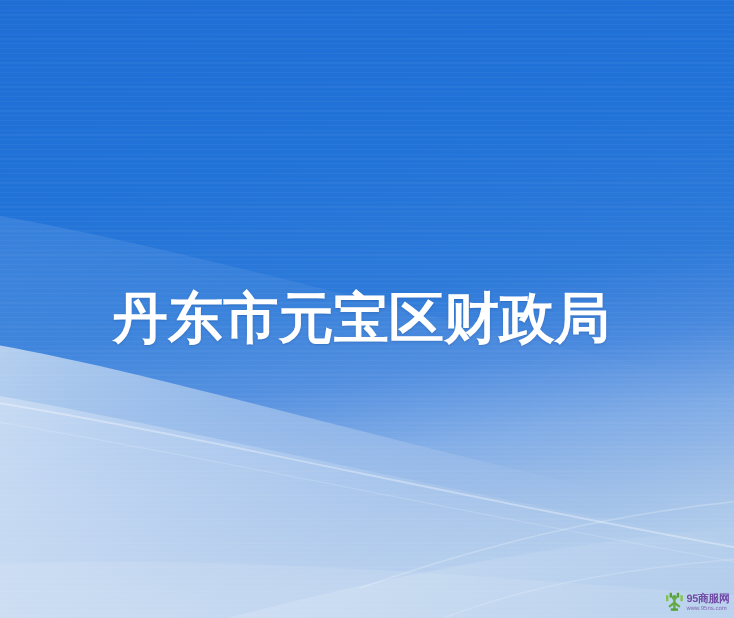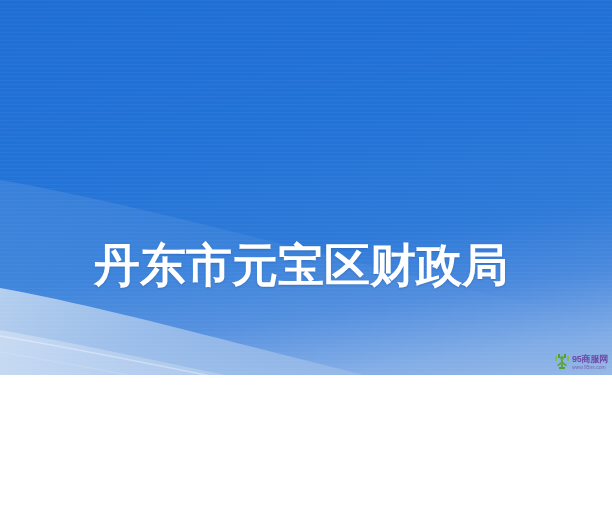--- a/index.html
+++ b/index.html
@@ -9,21 +9,21 @@
   body {
     width: 612px;
     height: 515px;
     overflow: hidden;
     font-family: "Liberation Sans", "DejaVu Sans", sans-serif;
   }
 
   #banner {
     position: relative;
     width: 612px;
-    height: 375px;
+    height: 515px;
     overflow: hidden;
     background: #2673d8;
   }
 
   
   .bg-svg {
     position: absolute;
     left: 0;
     top: 0;
     width: 612px;

